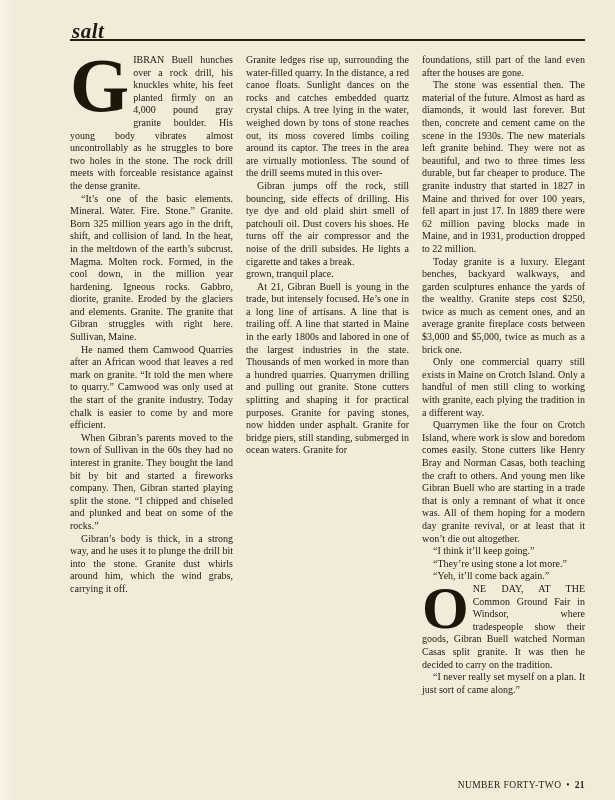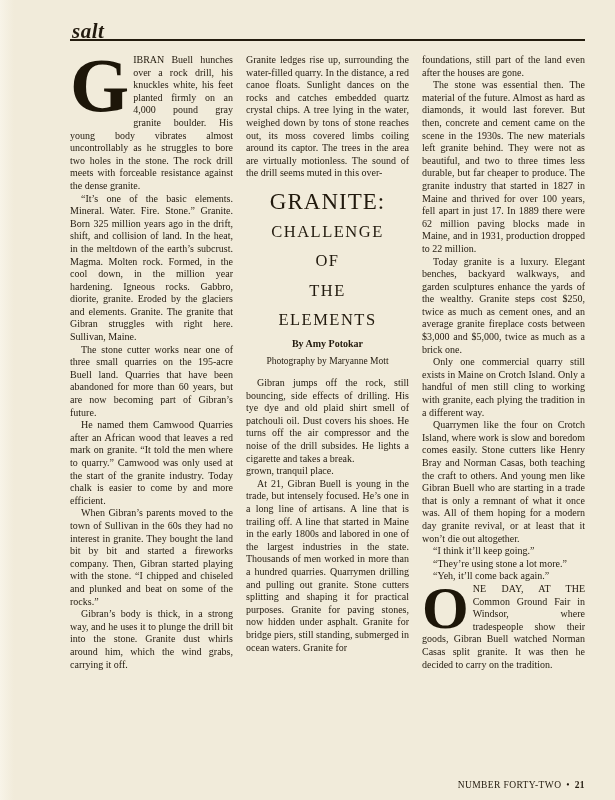--- a/index.html
+++ b/index.html
@@ -66,59 +66,52 @@
     <div class="masthead-rule"></div>
     <span class="masthead-title">salt</span>
   </div>
 
   <div class="columns">
 
     <div class="col">
       <p class="para flush"><span class="dropcap dropcap-lg">G</span><span>IBRAN Buell hunches over a rock drill, his knuckles white, his feet planted firmly on an 4,000 pound gray granite boulder. His young body vibrates almost uncontrollably as he struggles to bore two holes in the stone. The rock drill meets with forceable resistance against the dense granite.</span></p>
       <div>
           <p class="para">“It’s one of the basic elements. Mineral. Water. Fire. Stone.” Granite. Born 325 million years ago in the drift, shift, and collision of land. In the heat, in the meltdown of the earth’s subcrust. Magma. Molten rock. Formed, in the cool down, in the million year hardening. Igneous rocks. Gabbro, diorite, granite. Eroded by the glaciers and elements. Granite. The granite that Gibran struggles with right here. Sullivan, Maine.</p>
-          <p class="para">The stone cutter works near one of three small quarries on the 195-acre Buell land. Quarries that have been abandoned for more than 60 years, but are now becoming part of Gibran’s future.</p>
           <p class="para">He named them Camwood Quarries after an African wood that leaves a red mark on granite. “It told the men where to quarry.” Camwood was only used at the start of the granite industry. Today chalk is easier to come by and more efficient.</p>
-          <p class="para">When Gibran’s parents moved to the town of Sullivan in the 60s they had no interest in granite. They bought the land bit by bit and started a fireworks company. Then, Gibran started playing with the stone. “I chipped and chiseled and plunked and beat on some of the rocks.”</p>
+          <p class="para">When Gibran’s parents moved to the town of Sullivan in the 60s they had no interest in granite. They bought the land bit by bit and started a fireworks company. Then, Gibran started playing split the stone. “I chipped and chiseled and plunked and beat on some of the rocks.”</p>
           <p class="para">Gibran’s body is thick, in a strong way, and he uses it to plunge the drill bit into the stone. Granite dust whirls around him, which the wind grabs, carrying it off.</p>
         </div>
     </div>
 
     <div class="col">
       <div>
           <p class="para flush">Granite ledges rise up, surrounding the water-filled quarry. In the distance, a red canoe floats. Sunlight dances on the rocks and catches embedded quartz crystal chips. A tree lying in the water, weighed down by tons of stone reaches out, its moss covered limbs coiling around its captor. The trees in the area are virtually motionless. The sound of the drill seems muted in this over-</p>
         </div>
-      <div class="title-block">
-        <div class="title-main">GRANITE:</div>
-        <div class="title-line">CHALLENGE</div>
-        <div class="title-line">OF</div>
-        <div class="title-line">THE</div>
-        <div class="title-line title-line-last">ELEMENTS</div>
-        <div class="byline">By Amy Potokar</div>
-        <div class="photo-credit">Photography by Maryanne Mott</div>
-      </div>
       <div>
           <p class="para">Gibran jumps off the rock, still bouncing, side effects of drilling. His tye dye and old plaid shirt smell of patchouli oil. Dust covers his shoes. He turns off the air compressor and the noise of the drill subsides. He lights a cigarette and takes a break.</p>
           <p class="para flush">grown, tranquil place.</p>
           <p class="para">At 21, Gibran Buell is young in the trade, but intensely focused. He’s one in a long line of artisans. A line that is trailing off. A line that started in Maine in the early 1800s and labored in one of the largest industries in the state. Thousands of men worked in more than a hundred quarries. Quarrymen drilling and pulling out granite. Stone cutters splitting and shaping it for practical purposes. Granite for paving stones, now hidden under asphalt. Granite for bridge piers, still standing, submerged in ocean waters. Granite for</p>
         </div>
     </div>
 
     <div class="col">
       <div>
           <p class="para flush">foundations, still part of the land even after the houses are gone.</p>
           <p class="para">The stone was essential then. The material of the future. Almost as hard as diamonds, it would last forever. But then, concrete and cement came on the scene in the 1930s. The new materials left granite behind. They were not as beautiful, and two to three times less durable, but far cheaper to produce. The granite industry that started in 1827 in Maine and thrived for over 100 years, fell apart in just 17. In 1889 there were 62 million paving blocks made in Maine, and in 1931, production dropped to 22 million.</p>
           <p class="para">Today granite is a luxury. Elegant benches, backyard walkways, and garden sculptures enhance the yards of the wealthy. Granite steps cost $250, twice as much as cement ones, and an average granite fireplace costs between $3,000 and $5,000, twice as much as a brick one.</p>
           <p class="para">Only one commercial quarry still exists in Maine on Crotch Island. Only a handful of men still cling to working with granite, each plying the tradition in a different way.</p>
           <p class="para">Quarrymen like the four on Crotch Island, where work is slow and boredom comes easily. Stone cutters like Henry Bray and Norman Casas, both teaching the craft to others. And young men like Gibran Buell who are starting in a trade that is only a remnant of what it once was. All of them hoping for a modern day granite revival, or at least that it won’t die out altogether.</p>
           <p class="para">“I think it’ll keep going.”</p>
           <p class="para">“They’re using stone a lot more.”</p>
           <p class="para">“Yeh, it’ll come back again.”</p>
         </div>
       <p class="para flush"><span class="dropcap dropcap-sm">O</span><span>NE DAY, AT THE Common Ground Fair in Windsor, where tradespeople show their goods, Gibran Buell watched Norman Casas split granite. It was then he decided to carry on the tradition.</span></p>
+      <div>
+          <p class="para">“I never really set myself on a plan. It just sort of came along.”</p>
+        </div>
     </div>
 
   </div>
 
   <div class="footer">
     <span>NUMBER FORTY-TWO</span>
     <span class="sep">•</span>
     <span class="page-number">21</span>
   </div>
 

